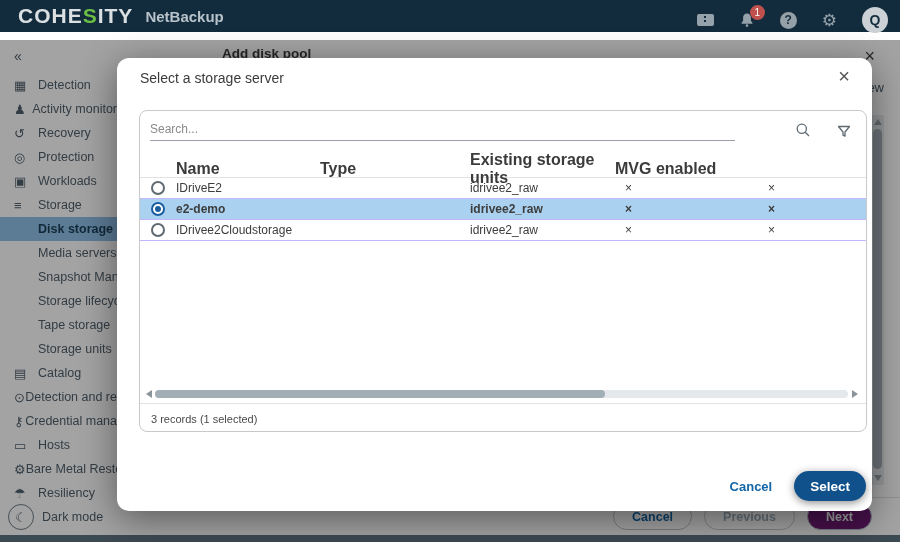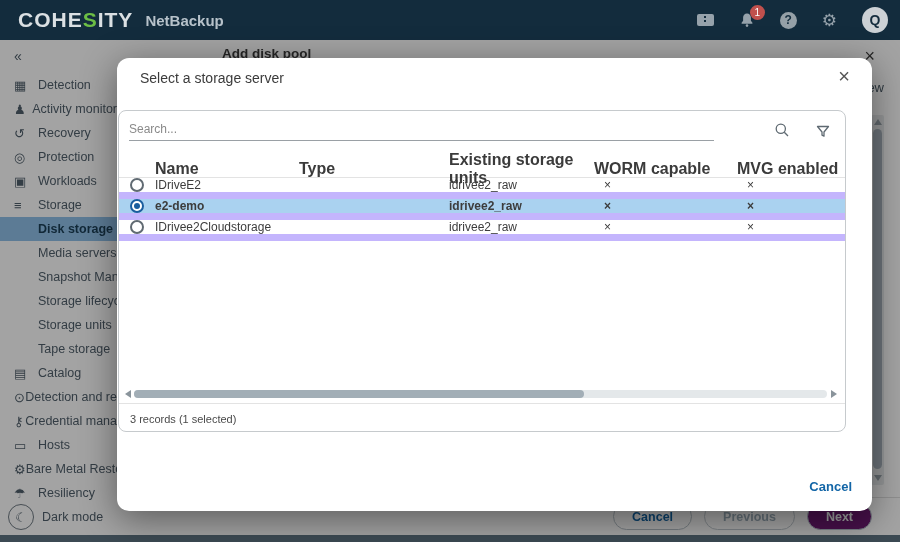--- a/index.html
+++ b/index.html
@@ -1,20 +1,20 @@
 <!DOCTYPE html>
 <html><head>
 <meta charset="utf-8">
 <style>
   * { margin:0; padding:0; box-sizing:border-box; }
   body { font-family:"Liberation Sans", sans-serif; background:#3c3c3c; }
   #screen { position:relative; width:900px; height:542px; overflow:hidden; background:#fff; }
 
   
-  .topbar { position:absolute; left:0; top:0; width:900px; height:40px; background:#132c3d; z-index:60;
+  .topbar { position:absolute; left:0; top:0; width:900px; height:32px; background:#132c3d; z-index:60;
             display:flex; align-items:center; }
   .brand { margin-left:18px; font-size:21px; font-weight:bold; letter-spacing:1px; color:#dbe0e3; }
   .brand .s-green { color:#6cbe45; }
   .product { margin-left:12px; font-size:15px; font-weight:bold; color:#b7c2ca; }
   .topbar-right { position:absolute; right:12px; top:0; height:40px; display:flex; align-items:center; gap:25px; }
   .tb-ic { position:relative; display:flex; align-items:center; justify-content:center; cursor:pointer; }
   .ticket { width:17px; height:12px; background:#96a2ab; border-radius:2px; position:relative; }
   .ticket::after { content:""; position:absolute; left:7px; top:2px; width:2px; height:8px;
                    background:repeating-linear-gradient(#132c3d 0 2px, #96a2ab 2px 4px); }
   .badge { position:absolute; top:-7px; right:-10px; min-width:15px; height:15px; border-radius:8px;
@@ -62,34 +62,34 @@
 
   
   .dim-overlay { position:absolute; left:0; top:40px; right:0; bottom:0; background:rgba(0,0,0,0.36); z-index:50; }
 
   
   .modal { position:absolute; left:117px; top:58px; width:755px; height:453px; background:#fff;
            border-radius:12px; z-index:100; box-shadow:0 8px 36px rgba(0,0,0,0.45); }
   .modal-title { position:absolute; left:23px; top:12px; font-size:14px; color:#3b3b3b; }
   .modal-close { position:absolute; right:22px; top:8px; font-size:20px; color:#555; cursor:pointer; line-height:1; }
 
-  .tablebox { position:absolute; left:1px; top:52px; width:728px; height:322px;
+  .tablebox { position:absolute; left:22px; top:52px; width:728px; height:322px;
               border:1px solid #c6cacd; border-radius:8px; background:#fff; overflow:hidden; }
   .search-row { position:relative; height:40px; }
   .search-input { position:absolute; left:10px; top:6px; width:585px; height:24px; border:none; outline:none;
                   border-bottom:1px solid #9aa0a5; font-size:12px; color:#3c3c3c; background:transparent;
                   font-family:"Liberation Sans", sans-serif; }
   .search-input::placeholder { color:#8a8a8a; }
   .search-ic { position:absolute; left:655px; top:11px; cursor:pointer; }
   .filter-ic { position:absolute; left:696px; top:13px; cursor:pointer; }
 
   .grid-row { display:grid; grid-template-columns:36px 144px 150px 145px 143px auto; align-items:center; }
   .thead { height:27px; border-bottom:1px solid #e3e3e3; }
   .th { font-size:16px; font-weight:bold; color:#3b3b3b; }
-  .trow { height:21px; border-bottom:7px solid #c4b5fd; cursor:pointer; }
+  .trow { height:21px; border-bottom:1px solid #c4b5fd; cursor:pointer; }
   .trow.selected { background:#aad2f0;font-weight:bold; }
   .td { font-size:12px; color:#3c3c3c; }
   .td.mark { padding-left:10px; }
   .radio-cell { display:flex; justify-content:center; }
   .radio { width:14px; height:14px; border:2px solid #606a72; border-radius:50%; background:#fff; cursor:pointer; }
   .radio.checked { border-color:#1a5d9e; display:flex; align-items:center; justify-content:center; }
   .radio.checked::after { content:""; width:6px; height:6px; border-radius:50%; background:#1a5d9e; }
 
   .hscroll { position:absolute; left:0; right:0; top:276px; height:14px; }
   .hs-left { position:absolute; left:6px; top:3px; width:0; height:0;
@@ -170,24 +170,24 @@
       <div class="nav-item sub">
           <span class="nav-label">Media servers</span>
         </div>
       <div class="nav-item sub">
           <span class="nav-label">Snapshot Mana</span>
         </div>
       <div class="nav-item sub">
           <span class="nav-label">Storage lifecycl</span>
         </div>
       <div class="nav-item sub">
+          <span class="nav-label">Tape storage</span>
+        </div>
+      <div class="nav-item sub">
           <span class="nav-label">Storage units</span>
-        </div>
-      <div class="nav-item sub">
-          <span class="nav-label">Tape storage</span>
         </div>
       <div class="nav-item">
           <span class="nav-icon">▤</span>
           <span class="nav-label">Catalog</span>
         </div>
       <div class="nav-item">
           <span class="nav-icon">⊙</span>
           <span class="nav-label">Detection and re</span>
         </div>
       <div class="nav-item">
@@ -250,21 +250,20 @@
               <path d="M2.5 2.5h11L9 8v4.2l-2-1V8z" fill="none" stroke="#5f6a72" stroke-width="1.3" stroke-linejoin="round"></path>
             </svg>
         </span>
       </div>
 
       <div class="grid-row thead">
         <div class="th"></div>
         <div class="th">Name</div>
         <div class="th">Type</div>
         <div class="th">Existing storage units</div>
-        <div class="th">WORM capable</div>
         <div class="th">MVG enabled</div>
       </div>
 
       <div class="grid-row trow">
         <div class="radio-cell">
             <span class="radio"></span>
           </div>
         <div class="td">IDriveE2</div>
         <div class="td"></div>
         <div class="td">idrivee2_raw</div>
@@ -299,16 +298,17 @@
         <div class="hs-track"></div>
         <div class="hs-thumb"></div>
         <div class="hs-right"></div>
       </div>
 
       <div class="records">3 records (1 selected)</div>
     </div>
 
     <div class="modal-footer">
       <button class="btn-cancel-modal">Cancel</button>
+      <button class="btn-select">Select</button>
     </div>
   </div>
 
 </div>
 
 </body></html>

